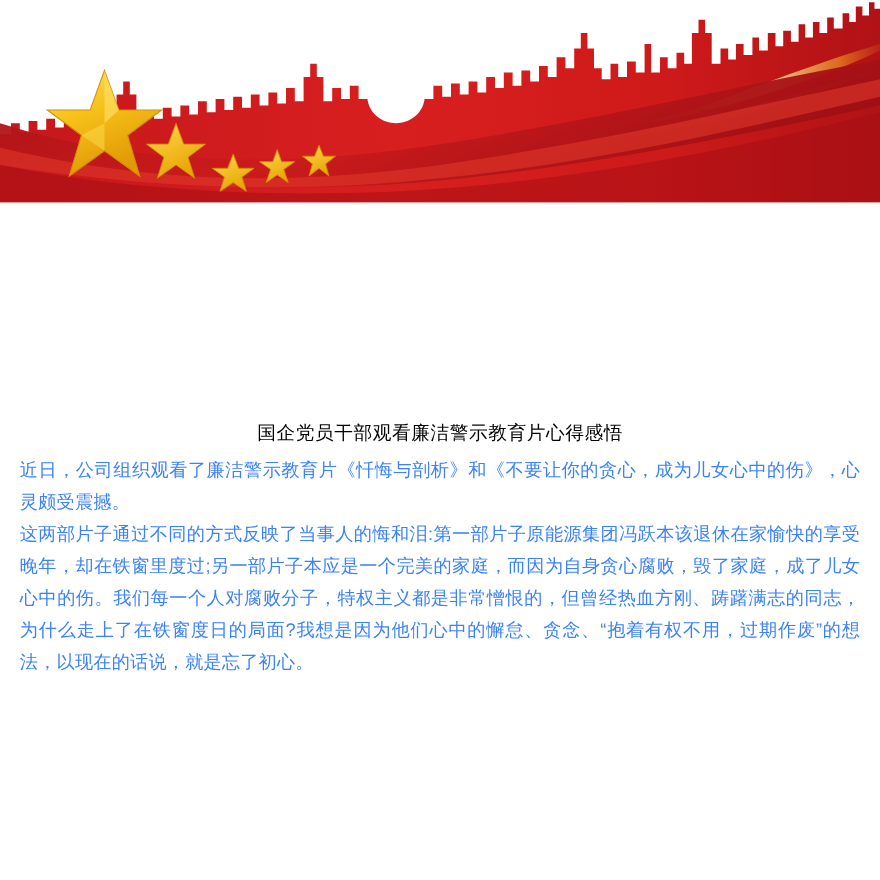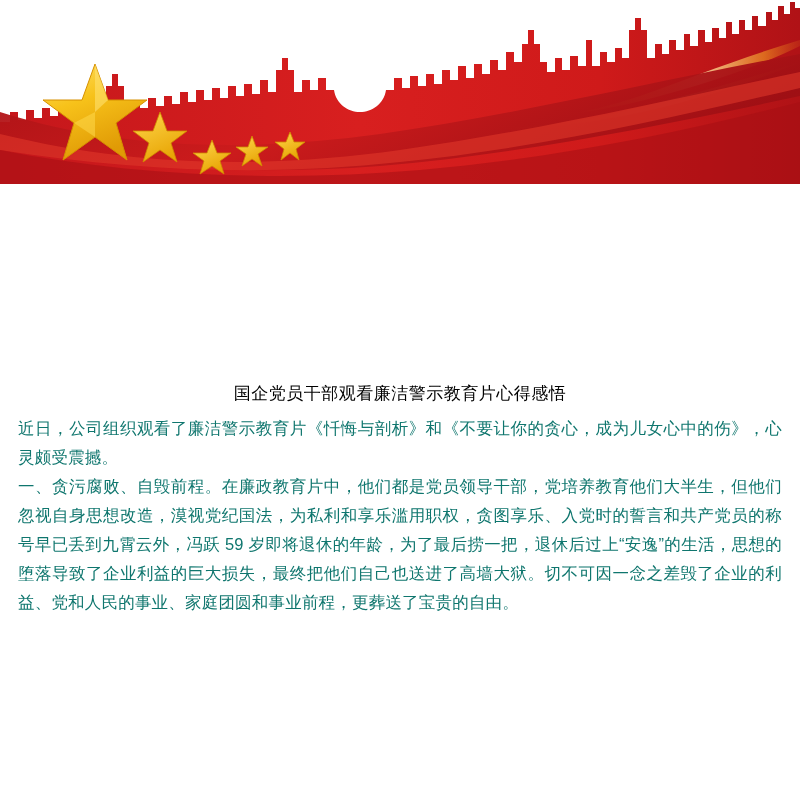--- a/index.html
+++ b/index.html
@@ -51,21 +51,21 @@
     font-size: 17px;
     line-height: 28px;
     color: #000000;
     font-family: "Liberation Sans", sans-serif;
     margin: 0 0 6px 0;
     letter-spacing: 0.5px;
   }
   .para {
     font-size: 16.5px;
     line-height: 29px;
-    color: #0f766e;
+    color: #3b82f6;
     margin: 0;
     text-align: justify;
     text-justify: inter-ideograph;
     letter-spacing: 0.2px;
   }
   .para + .para {
     margin-top: 0px;
   }
   .clip-bottom {
     position: absolute;
@@ -177,17 +177,17 @@
       </g>
       <g>
         <polygon fill="url(#starGrad2)" stroke="#cf8b00" stroke-width="0.8" points="290,132 294,142 305,142 296,149 299,160 290,153 281,160 284,149 275,142 286,142"></polygon>
       </g>
     </svg>
   </div>
 
   <div class="doc">
     <div class="doc-title">国企党员干部观看廉洁警示教育片心得感悟</div>
     <p class="para">近日，公司组织观看了廉洁警示教育片《忏悔与剖析》和《不要让你的贪心，成为儿女心中的伤》，心灵颇受震撼。</p>
-    <p class="para">一、贪污腐败、自毁前程。在廉政教育片中，他们都是党员领导干部，党培养教育他们大半生，但他们忽视自身思想改造，漠视党纪国法，为私利和享乐滥用职权，贪图享乐、入党时的誓言和共产党员的称号早已丢到九霄云外，冯跃 59 岁即将退休的年龄，为了最后捞一把，退休后过上“安逸”的生活，思想的堕落导致了企业利益的巨大损失，最终把他们自己也送进了高墙大狱。切不可因一念之差毁了企业的利益、党和人民的事业、家庭团圆和事业前程，更葬送了宝贵的自由。</p>
+    <p class="para">这两部片子通过不同的方式反映了当事人的悔和泪:第一部片子原能源集团冯跃本该退休在家愉快的享受晚年，却在铁窗里度过;另一部片子本应是一个完美的家庭，而因为自身贪心腐败，毁了家庭，成了儿女心中的伤。我们每一个人对腐败分子，特权主义都是非常憎恨的，但曾经热血方刚、踌躇满志的同志，为什么走上了在铁窗度日的局面?我想是因为他们心中的懈怠、贪念、“抱着有权不用，过期作废”的想法，以现在的话说，就是忘了初心。</p>
   </div>
 
   <div class="clip-bottom"></div>
 </div>
 
 </body></html>

